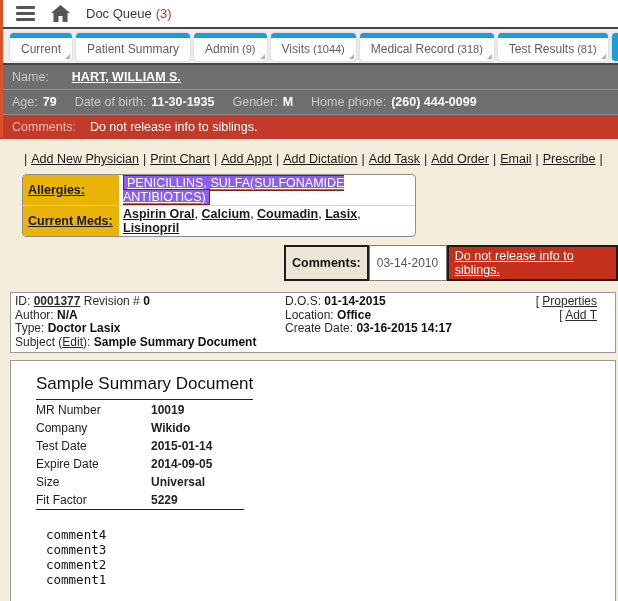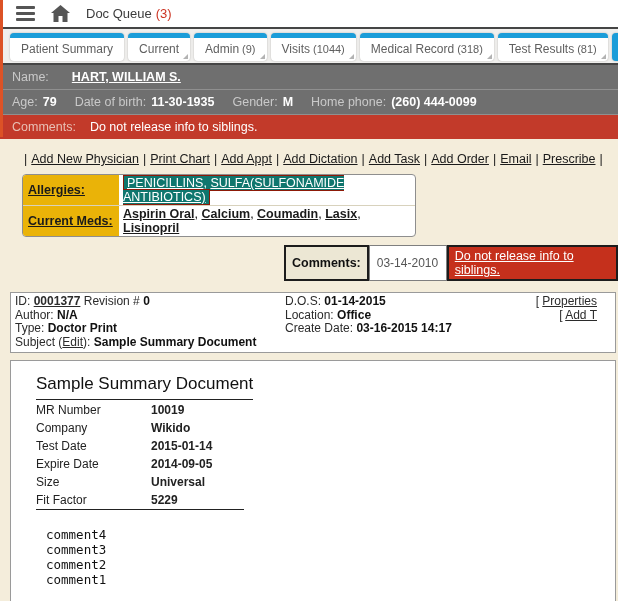--- a/index.html
+++ b/index.html
@@ -48,21 +48,21 @@
   .actions .sep{text-decoration:none;margin:0 4px;}
 
   
   .abox{width:392px;margin:8px 0 0 22px;background:#fff;border:1px solid #8e8e8e;
     border-radius:4px;font-size:12.5px;overflow:hidden;}
   .abox .row{display:flex;align-items:center;min-height:21px;}
   .abox .row + .row{border-top:1px solid #d8d2bd;}
   .abox .lblcell{flex:0 0 88px;background:#eab308;padding:1px 3px 1px 5px;align-self:stretch;display:flex;align-items:center;}
   .abox .lblcell a{color:#1a1a1a;font-weight:bold;text-decoration:underline;cursor:pointer;}
   .abox .valcell{padding:1px 4px;}
-  .alg-hl{background:#0f766e;border:1px solid #8c1a08;color:#fff;padding:0 3px;}
+  .alg-hl{background:#8b5cf6;border:1px solid #8c1a08;color:#fff;padding:0 3px;}
   .alg-hl a{color:#fff;text-decoration:underline;cursor:pointer;font-weight:normal;}
   .meds a{color:#1a1a1a;font-weight:bold;text-decoration:underline;cursor:pointer;}
 
   
   .cmt-row{display:flex;align-items:stretch;margin:8px 0 0 284px;font-size:12.5px;}
   .cmt-lab{border:2px solid #1c1c1c;background:#ece7d4;font-weight:bold;color:#111;
     padding:2px 6px;display:flex;align-items:center;}
   .cmt-input{width:62px;border:1px solid #7f7f7f;font-size:12px;color:#555;
     padding:1px 7px;margin:0;font-family:"Liberation Sans",sans-serif;}
   .cmt-note{border:2px solid #1c1c1c;background:#c5301c;color:#fff;
@@ -107,22 +107,22 @@
   <span class="home-ic">
     <svg width="19" height="17" viewBox="0 0 19 17">
         <path d="M9.5 0 L19 8 H16.5 V17 H11.5 V11 H7.5 V17 H2.5 V8 H0 Z" fill="#555"></path>
       </svg>
   </span>
   <span class="topbar-title">Doc Queue</span>
   <span class="topbar-count">(3)</span>
 </div>
 
 <div class="tabbar" id="tabbar">
+    <div class="tab"><span>Current</span><span class="fold"></span></div>
     <div class="tab"><span>Patient Summary</span></div>
-    <div class="tab"><span>Current</span><span class="fold"></span></div>
     <div class="tab"><span>Admin</span><span class="cnt">(9)</span><span class="fold"></span></div>
     <div class="tab"><span>Visits</span><span class="cnt">(1044)</span><span class="fold"></span></div>
     <div class="tab"><span>Medical Record</span><span class="cnt">(318)</span><span class="fold"></span></div>
     <div class="tab"><span>Test Results</span><span class="cnt">(81)</span><span class="fold"></span></div>
     <div class="tab selected"></div>
   </div>
 
 <div class="pbar">
   <span class="lab">Name:</span>
   <span class="name-val">HART, WILLIAM S.</span>
@@ -194,21 +194,21 @@
     <div>
       <span>Author:</span>
       <b>N/A</b>
     </div>
     <div>
       <span>Location:</span>
       <b>Office</b>
     </div>
     <div>
       <span>Type:</span>
-      <b>Doctor Print</b>
+      <b>Doctor Lasix</b>
     </div>
     <div>
       <span>Create Date:</span>
       <b>03-16-2015 14:17</b>
     </div>
   </div>
   <div>
     <span>Subject (</span><a>Edit</a><span>): </span><b>Sample Summary Document</b>
   </div>
   <div class="meta-links" id="metalinks">

